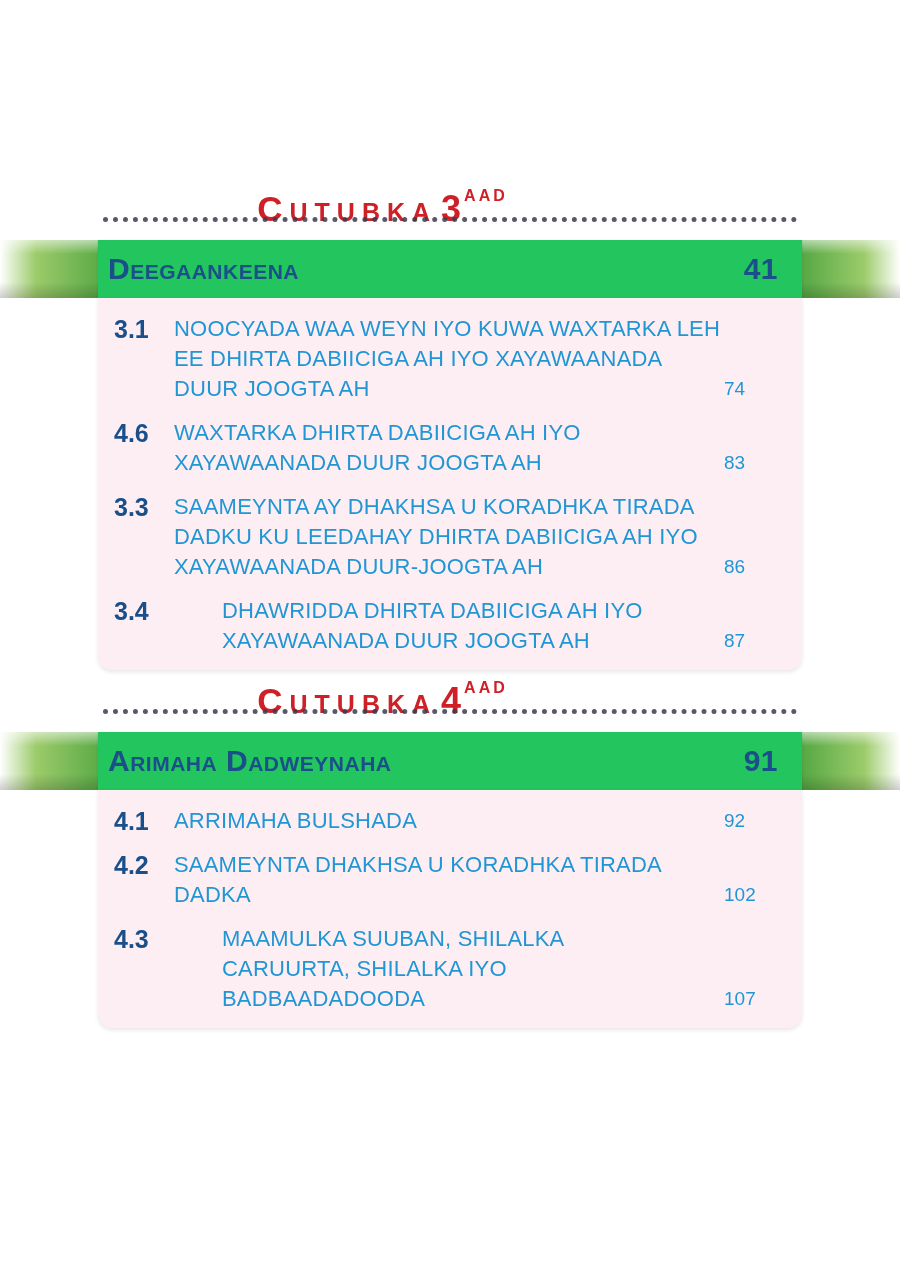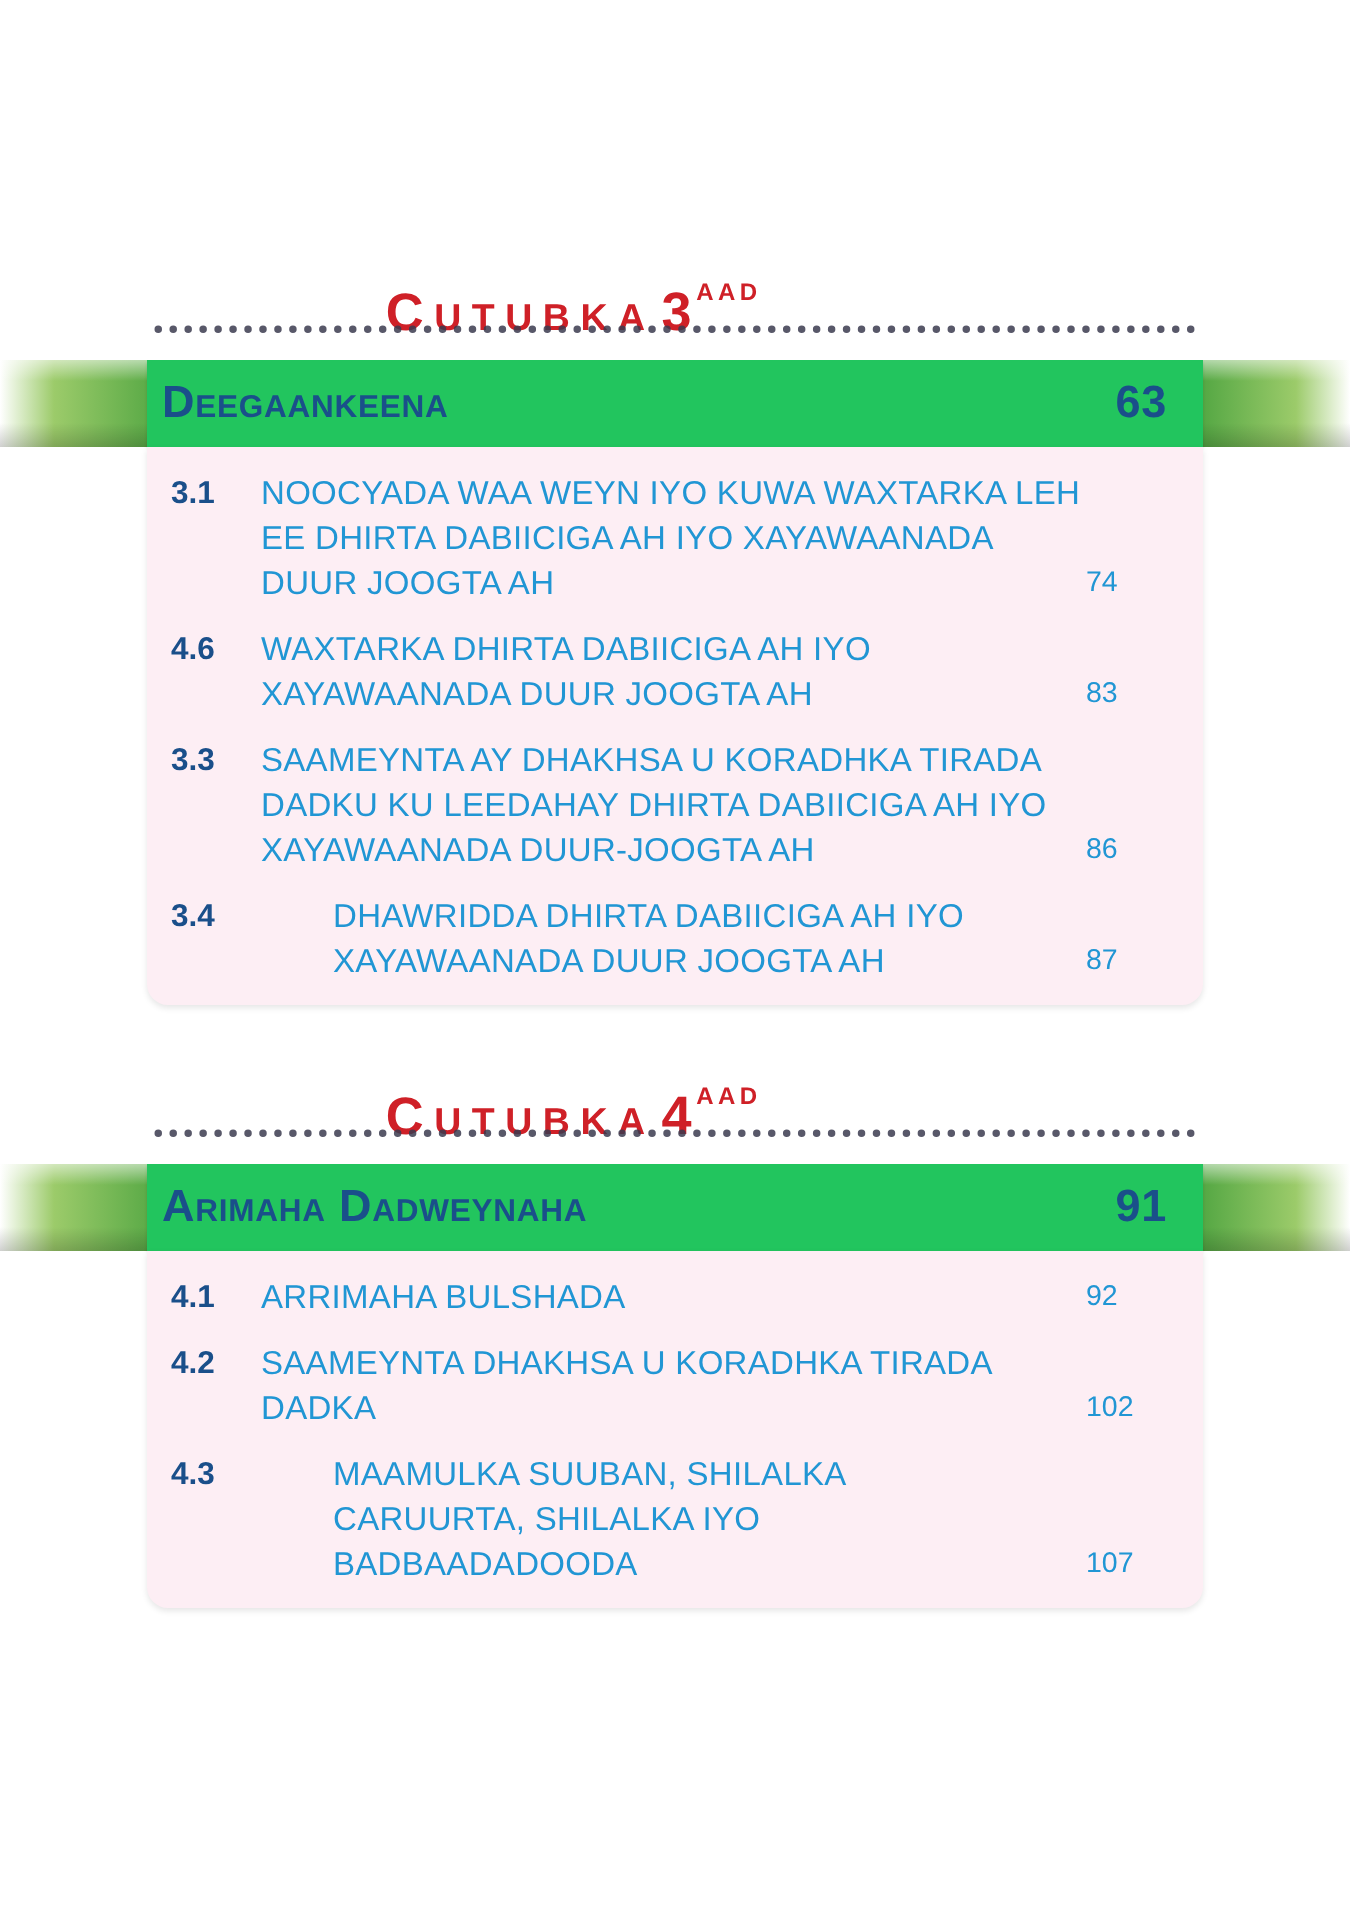--- a/index.html
+++ b/index.html
@@ -21,21 +21,21 @@
     height: 1278px;
   }
 
   
   .chapter {
     position: absolute;
     left: 0;
     width: 765px;
   }
   .chapter-1 { top: 168px; }
-  .chapter-2 { top: 704px; }
+  .chapter-2 { top: 660px; }
 
   
   .chapter-heading {
     position: relative;
     height: 60px;
     text-align: center;
     color: #cf2027;
     font-size: 35px;
     font-weight: bold;
     letter-spacing: 7px;
@@ -145,21 +145,21 @@
   .entry {
     display: flex;
     align-items: flex-start;
     padding: 0 26px 0 14px;
     margin-bottom: 14px;
   }
   .entry:last-child { margin-bottom: 0; gap: 48px; }
   .entry-num {
     color: #1a4f8a;
     font-weight: bold;
-    font-size: 21px;
+    font-size: 25px;
     width: 62px;
     flex: 0 0 62px;
     line-height: 30px;
     padding-left: 2px;
     box-sizing: border-box;
   }
   .entry-title {
     color: #2196d4;
     font-size: 22px;
     line-height: 30px;
@@ -184,21 +184,21 @@
 
     <div class="chapter-heading">
       <span class="word">Cutubka</span><span class="num">3</span><span class="sup">AAD</span>
       <div class="dotted-rule" style="bottom:6px;"></div>
     </div>
 
     <div class="banner">
       <div class="banner-ribbon"></div>
       <div class="banner-title">
         <span class="title-text">Deegaankeena</span>
-        <span class="title-page">63</span>
+        <span class="title-page">41</span>
       </div>
     </div>
 
     <div class="panel">
       <div class="entry">
         <span class="entry-num">3.1</span>
         <span class="entry-title">NOOCYADA WAA WEYN  IYO KUWA WAXTARKA LEH EE DHIRTA  DABIICIGA AH IYO XAYAWAANADA DUUR JOOGTA AH</span>
         <span class="entry-page">74</span>
       </div>
       <div class="entry">

